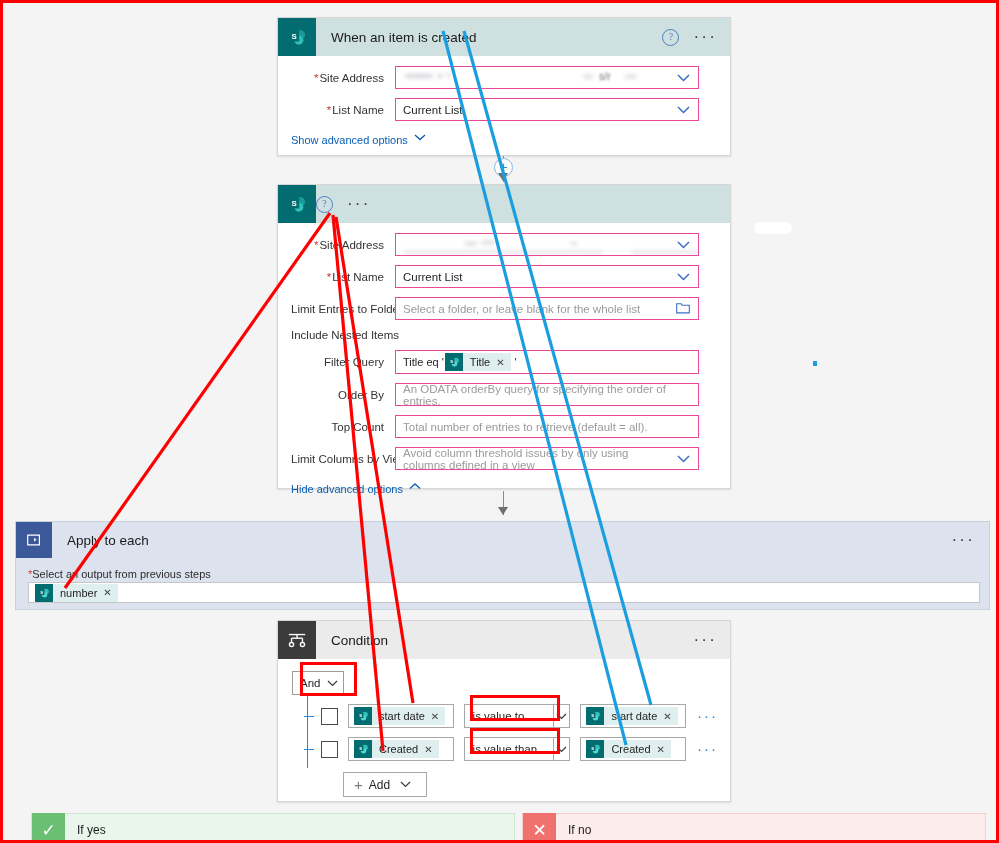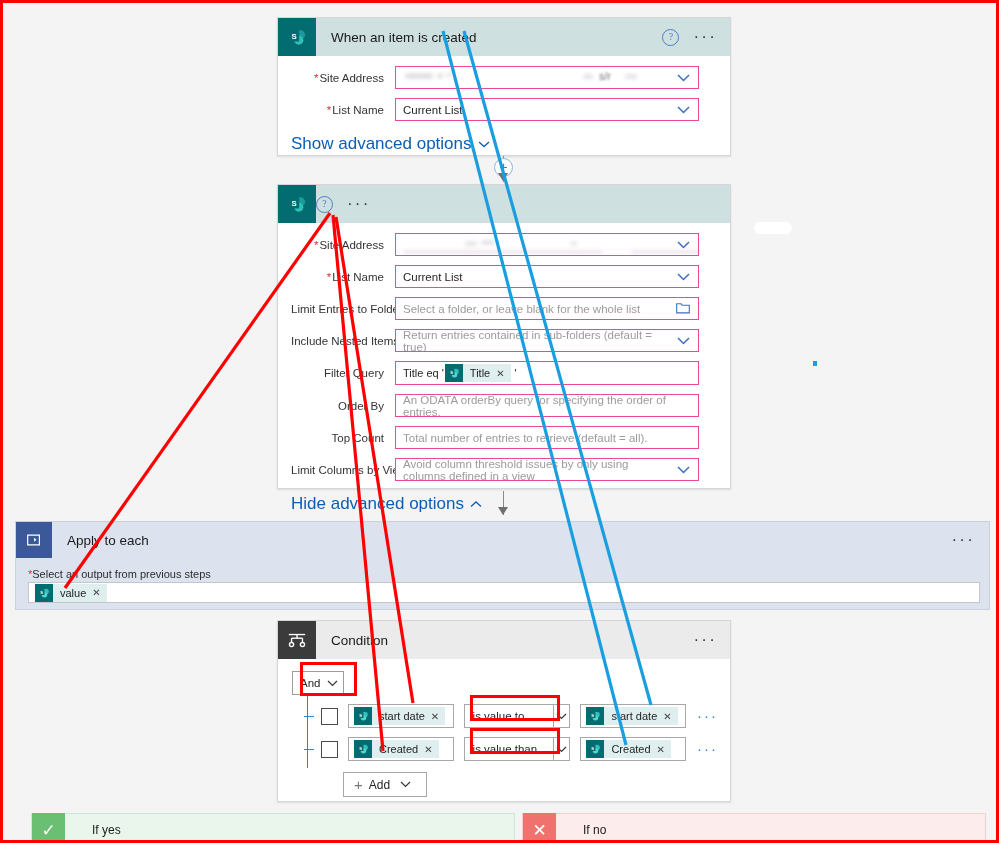--- a/index.html
+++ b/index.html
@@ -154,23 +154,22 @@
     width: 18px; height: 18px;
     background: #036c70;
     display: flex; align-items: center; justify-content: center;
     flex: 0 0 18px;
   }
   .token .tlabel { padding: 0 6px 0 7px; white-space: nowrap; }
   .token .tx { padding-right: 6px; color: #454545; font-size: 10px; }
 
   .link {
     color: #0a5fb5;
-    font-size: 17px;
+    font-size: 11px;
     display: inline-flex;
-    align-items: center;
     gap: 6px;
     margin: 4px 0 2px 0;
     cursor: pointer;
   }
 
   
   .conn {
     position: absolute;
     width: 1px;
     background: #8a8a8a;
@@ -321,21 +320,21 @@
     height: 34px;
     display: flex;
     align-items: center;
     box-sizing: border-box;
   }
   .branchbar .bico {
     width: 33px; height: 34px; flex: 0 0 33px;
     display: flex; align-items: center; justify-content: center;
     font-size: 17px; color: #ffffff;
   }
-  .branchbar .blabel { font-size: 12px; color: #1a1a1a; padding-left: 27px; }
+  .branchbar .blabel { font-size: 12px; color: #1a1a1a; padding-left: 12px; }
   #if-yes { background: #eaf6ec; border: 1px solid #cfe6d4; }
   #if-yes .bico { background: #6bbf73; }
   #if-no { background: #fdecec; border: 1px solid #f3cfcf; }
   #if-no .bico { background: #f0726f; }
 
   
   .annot-rect {
     position: absolute;
     border: 3px solid #ff0000;
     box-sizing: border-box;
@@ -468,28 +467,20 @@
           <span class="folder-ic">
             <svg width="14" height="12" viewBox="0 0 14 12">
                 <path d="M0.7 1.8h4.4l1.1 1.5h7.1v7.6H0.7z" fill="none" stroke="#3b6fc4" stroke-width="1.1"></path>
               </svg>
           </span>
         </div>
       </div>
 
       <div class="frow">
         <div class="flabel">Include Nested Items</div>
-        <div class="fctl">
-          <span class="ph">Return entries contained in sub-folders (default = true)</span>
-          <span class="chev">
-            <svg width="13" height="8" viewBox="0 0 13 8">
-                <path d="M1 1 L6.5 6.5 L12 1" stroke="#3b6fc4" stroke-width="1.5" fill="none"></path>
-              </svg>
-          </span>
-        </div>
       </div>
 
       <div class="frow">
         <div class="flabel">Filter Query</div>
         <div class="fctl" style="height:24px;">
           <span class="val" style="font-size:11px;">Title eq '</span>
           <span class="token">
             <span class="tico">
               <svg width="12" height="12" viewBox="0 0 24 24">
                   <circle cx="16" cy="9" r="5.6" fill="#2fc0b8"></circle>
@@ -558,21 +549,21 @@
     <div class="ate-input">
       <span class="token">
         <span class="tico">
           <svg width="12" height="12" viewBox="0 0 24 24">
               <circle cx="16" cy="9" r="5.6" fill="#2fc0b8"></circle>
               <circle cx="13" cy="15.5" r="5.6" fill="#52d6cd"></circle>
               <rect x="2" y="5" width="11" height="11" rx="1" fill="#036c70"></rect>
               <text x="7.5" y="13.8" font-size="8.5" fill="#fff" text-anchor="middle" font-family="Liberation Sans, sans-serif" font-weight="bold">S</text>
             </svg>
         </span>
-        <span class="tlabel">value</span>
+        <span class="tlabel">number</span>
         <span class="tx">✕</span>
       </span>
     </div>
   </div>
 
   <div class="card" id="condition-card" style="left:274px; top:617px; width:454px; height:182px;">
     <div class="card-header cond-header">
       <div class="cond-ico">
         <svg width="20" height="20" viewBox="0 0 22 22">
           <line x1="2" y1="5" x2="20" y2="5" stroke="#ffffff" stroke-width="1.5"></line>

